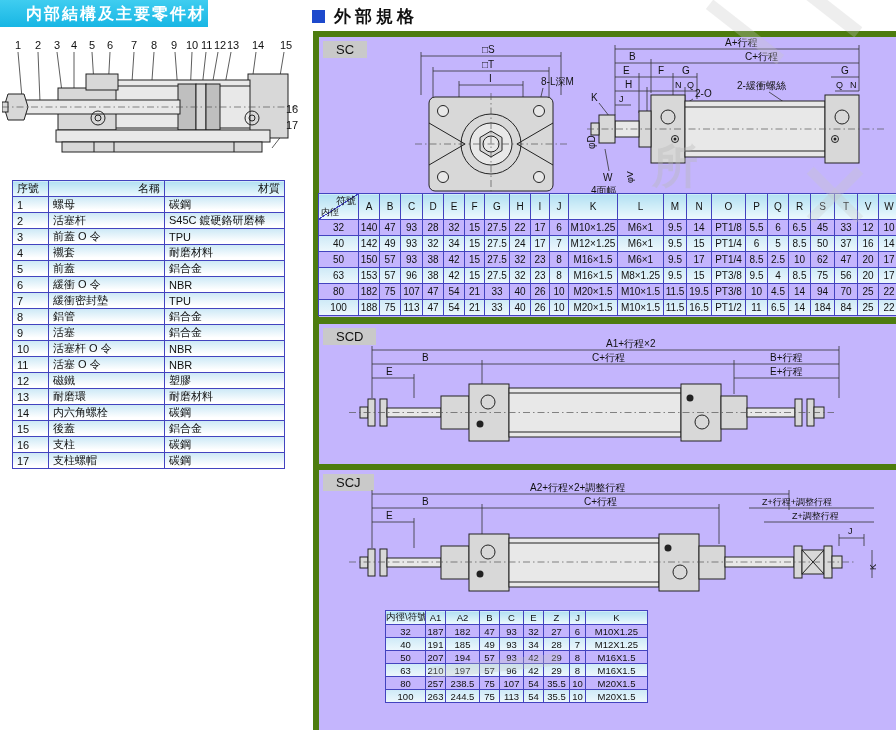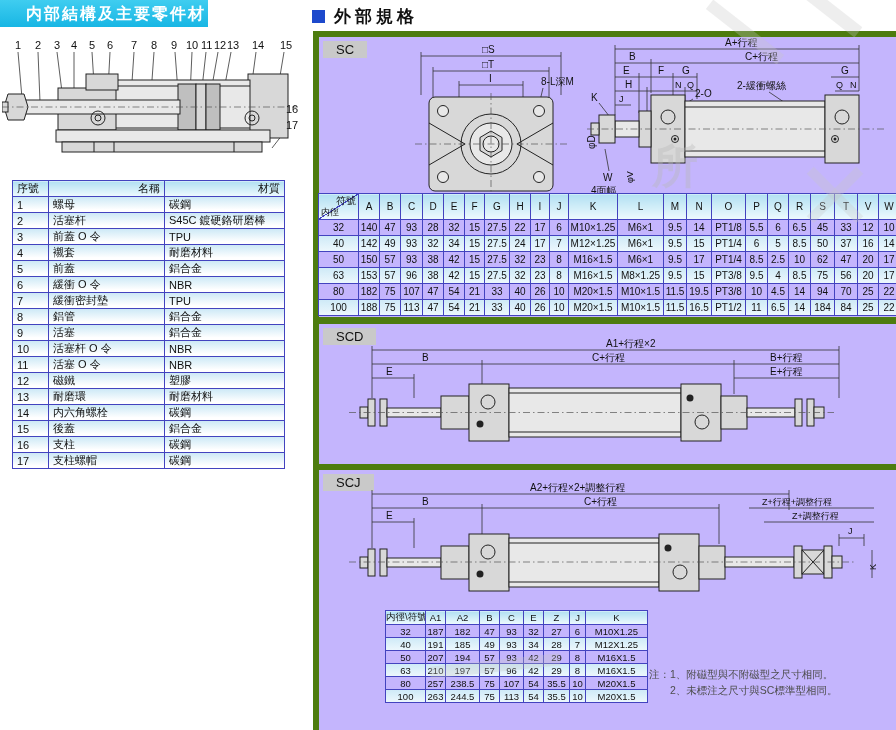--- a/index.html
+++ b/index.html
@@ -747,24 +747,20 @@
             <td>75</td>
             <td>113</td>
             <td>54</td>
             <td>35.5</td>
             <td>10</td>
             <td>M20X1.5</td>
           </tr>
         </tbody>
     </table>
 
-    <div id="scj-notes">
-      <div class="n1">注：1、附磁型與不附磁型之尺寸相同。</div>
-      <div class="n2">2、未標注之尺寸與SC標準型相同。</div>
-    </div>
   </div>
 
   <div class="wm-bar" style="left:760px;top:-8px;width:110px;height:13px;transform:rotate(38deg)"></div>
   <div class="wm-bar" style="left:700px;top:26px;width:90px;height:12px;transform:rotate(38deg)"></div>
   <div class="wm" style="left:652px;top:136px;font-size:46px;font-weight:bold">所</div>
   <div class="wm-bar" style="left:800px;top:190px;width:70px;height:10px;transform:rotate(45deg)"></div>
   <div class="wm-bar" style="left:800px;top:190px;width:70px;height:10px;transform:rotate(-45deg)"></div>
   <div class="wm-bar" style="left:430px;top:660px;width:130px;height:12px;transform:rotate(-6deg)"></div>
 </div>
 

